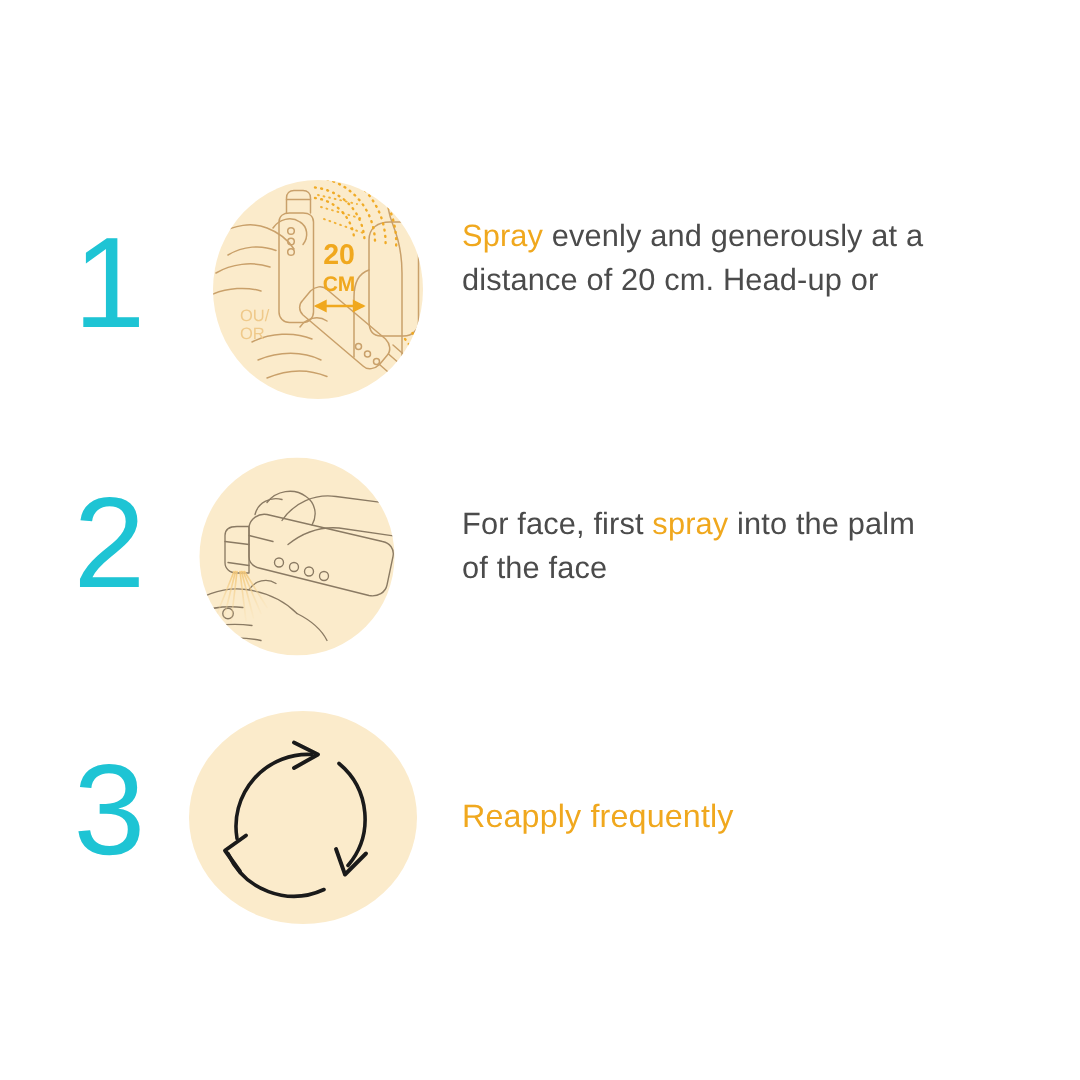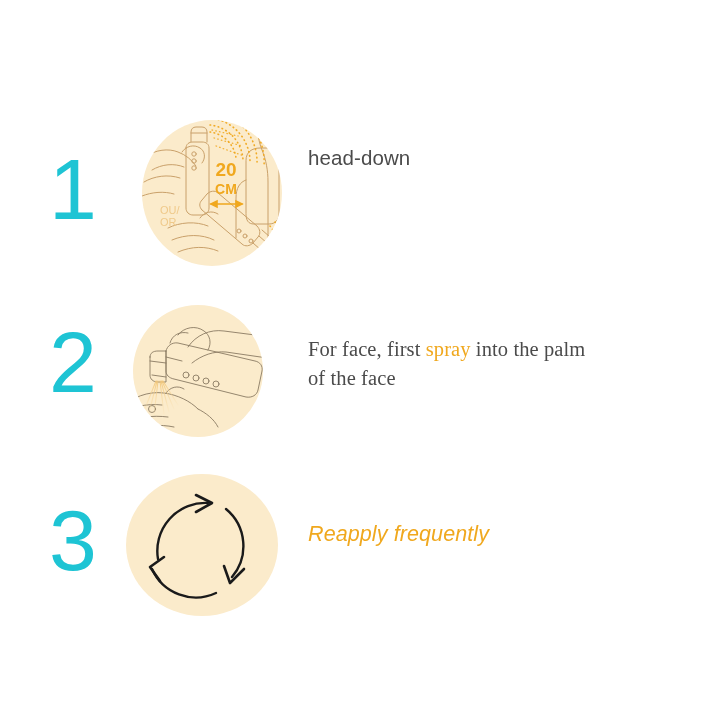--- a/index.html
+++ b/index.html
@@ -63,22 +63,22 @@
     position: absolute;
     left: 308px;
     width: 375px;
     color: #4b4b4b;
     font-size: 20.5px;
     line-height: 29px;
     font-weight: 400;
     letter-spacing: 0.1px;
   }
   #text-block-1 { top: 25px; }
-  #text-block-2 { top: 30px; font-family: Liberation Serif, serif; }
-  #text-block-3 { top: 47px; font-style: italic; }
+  #text-block-2 { top: 30px; }
+  #text-block-3 { top: 57px; }
 
   .hl {
     color: #F0A81E;
   }
   #text-block-3 .line-3 {
     color: #F0A81E;
     font-size: 21.5px;
   }
 
   svg { display: block; }
@@ -166,21 +166,22 @@
           <path d="M69 86 L75 83 L75 89 Z"></path>
           <path d="M100 86 L94 83 L94 89 Z"></path>
         </g>
 
         <text x="18" y="96" font-family="Liberation Sans, sans-serif" font-size="11" fill="#EFC98A">OU/</text>
         <text x="18" y="108" font-family="Liberation Sans, sans-serif" font-size="11" fill="#EFC98A">OR</text>
       </svg>
     </div>
 
     <div class="text-block" id="text-block-1">
-      <div class="line-3">head-down</div>
+      <div class="line-1"><span class="hl">Spray</span><span> evenly and generously at a</span></div>
+      <div class="line-2">distance of 20 cm. Head-up or</div>
     </div>
   </div>
 
   <div class="step-row" id="step-row-2">
 
     <div class="step-number" id="step-number-2">2</div>
 
     <div class="illus-wrap" id="illus-wrap-2">
       <svg width="175" height="132" viewBox="0 0 175 132">
         <defs>

